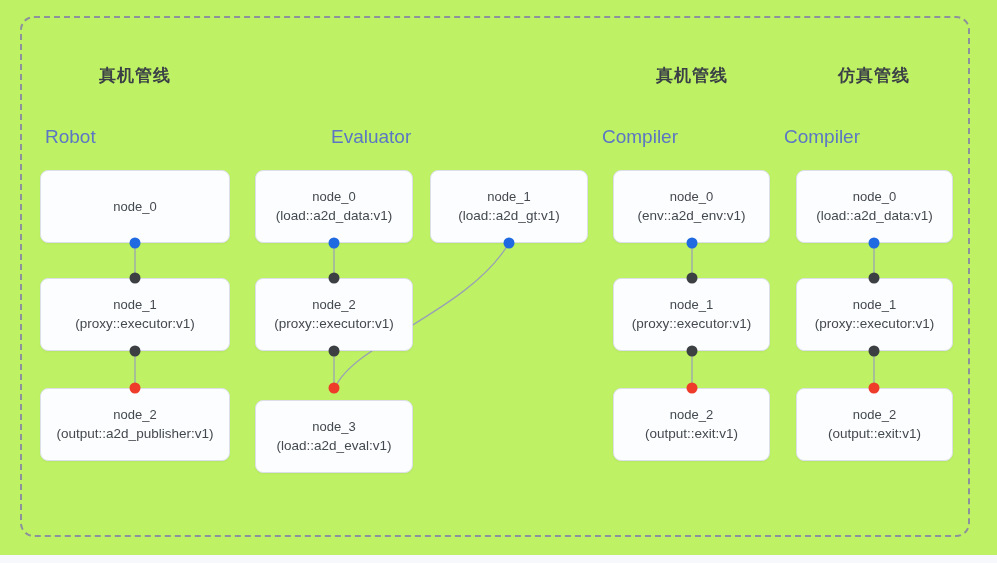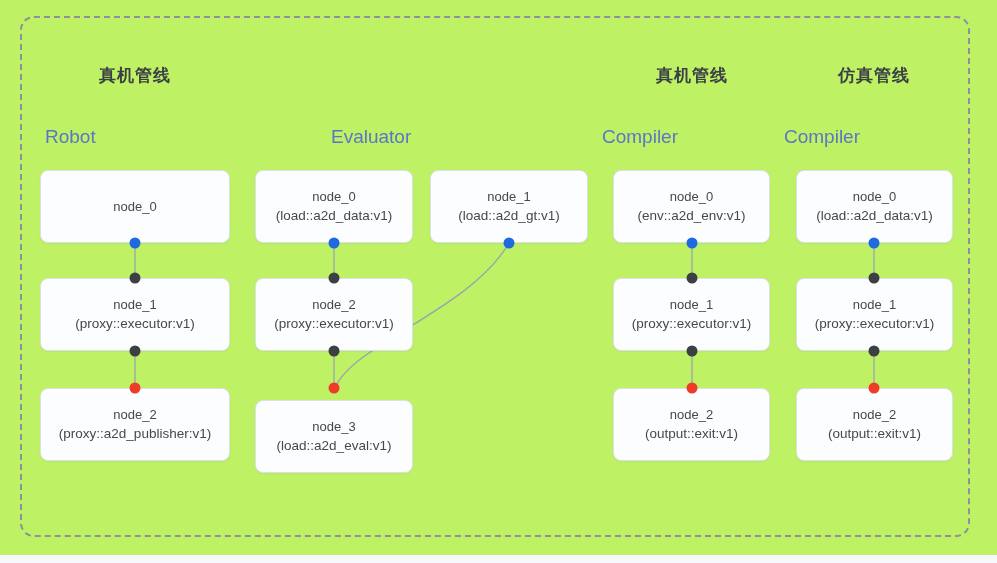--- a/index.html
+++ b/index.html
@@ -127,21 +127,21 @@
 
     <div class="node-box" style="left:40px;top:170px;width:190px;">
       <div class="node-id">node_0</div>
     </div>
     <div class="node-box" style="left:40px;top:278px;width:190px;">
       <div class="node-id">node_1</div>
       <div class="node-type">(proxy::executor:v1)</div>
     </div>
     <div class="node-box" style="left:40px;top:388px;width:190px;">
       <div class="node-id">node_2</div>
-      <div class="node-type">(proxy::a2d_publisher:v1)</div>
+      <div class="node-type">(output::a2d_publisher:v1)</div>
     </div>
 
     <div class="node-box" style="left:255px;top:170px;width:158px;">
       <div class="node-id">node_0</div>
       <div class="node-type">(load::a2d_data:v1)</div>
     </div>
     <div class="node-box" style="left:430px;top:170px;width:158px;">
       <div class="node-id">node_1</div>
       <div class="node-type">(load::a2d_gt:v1)</div>
     </div>

